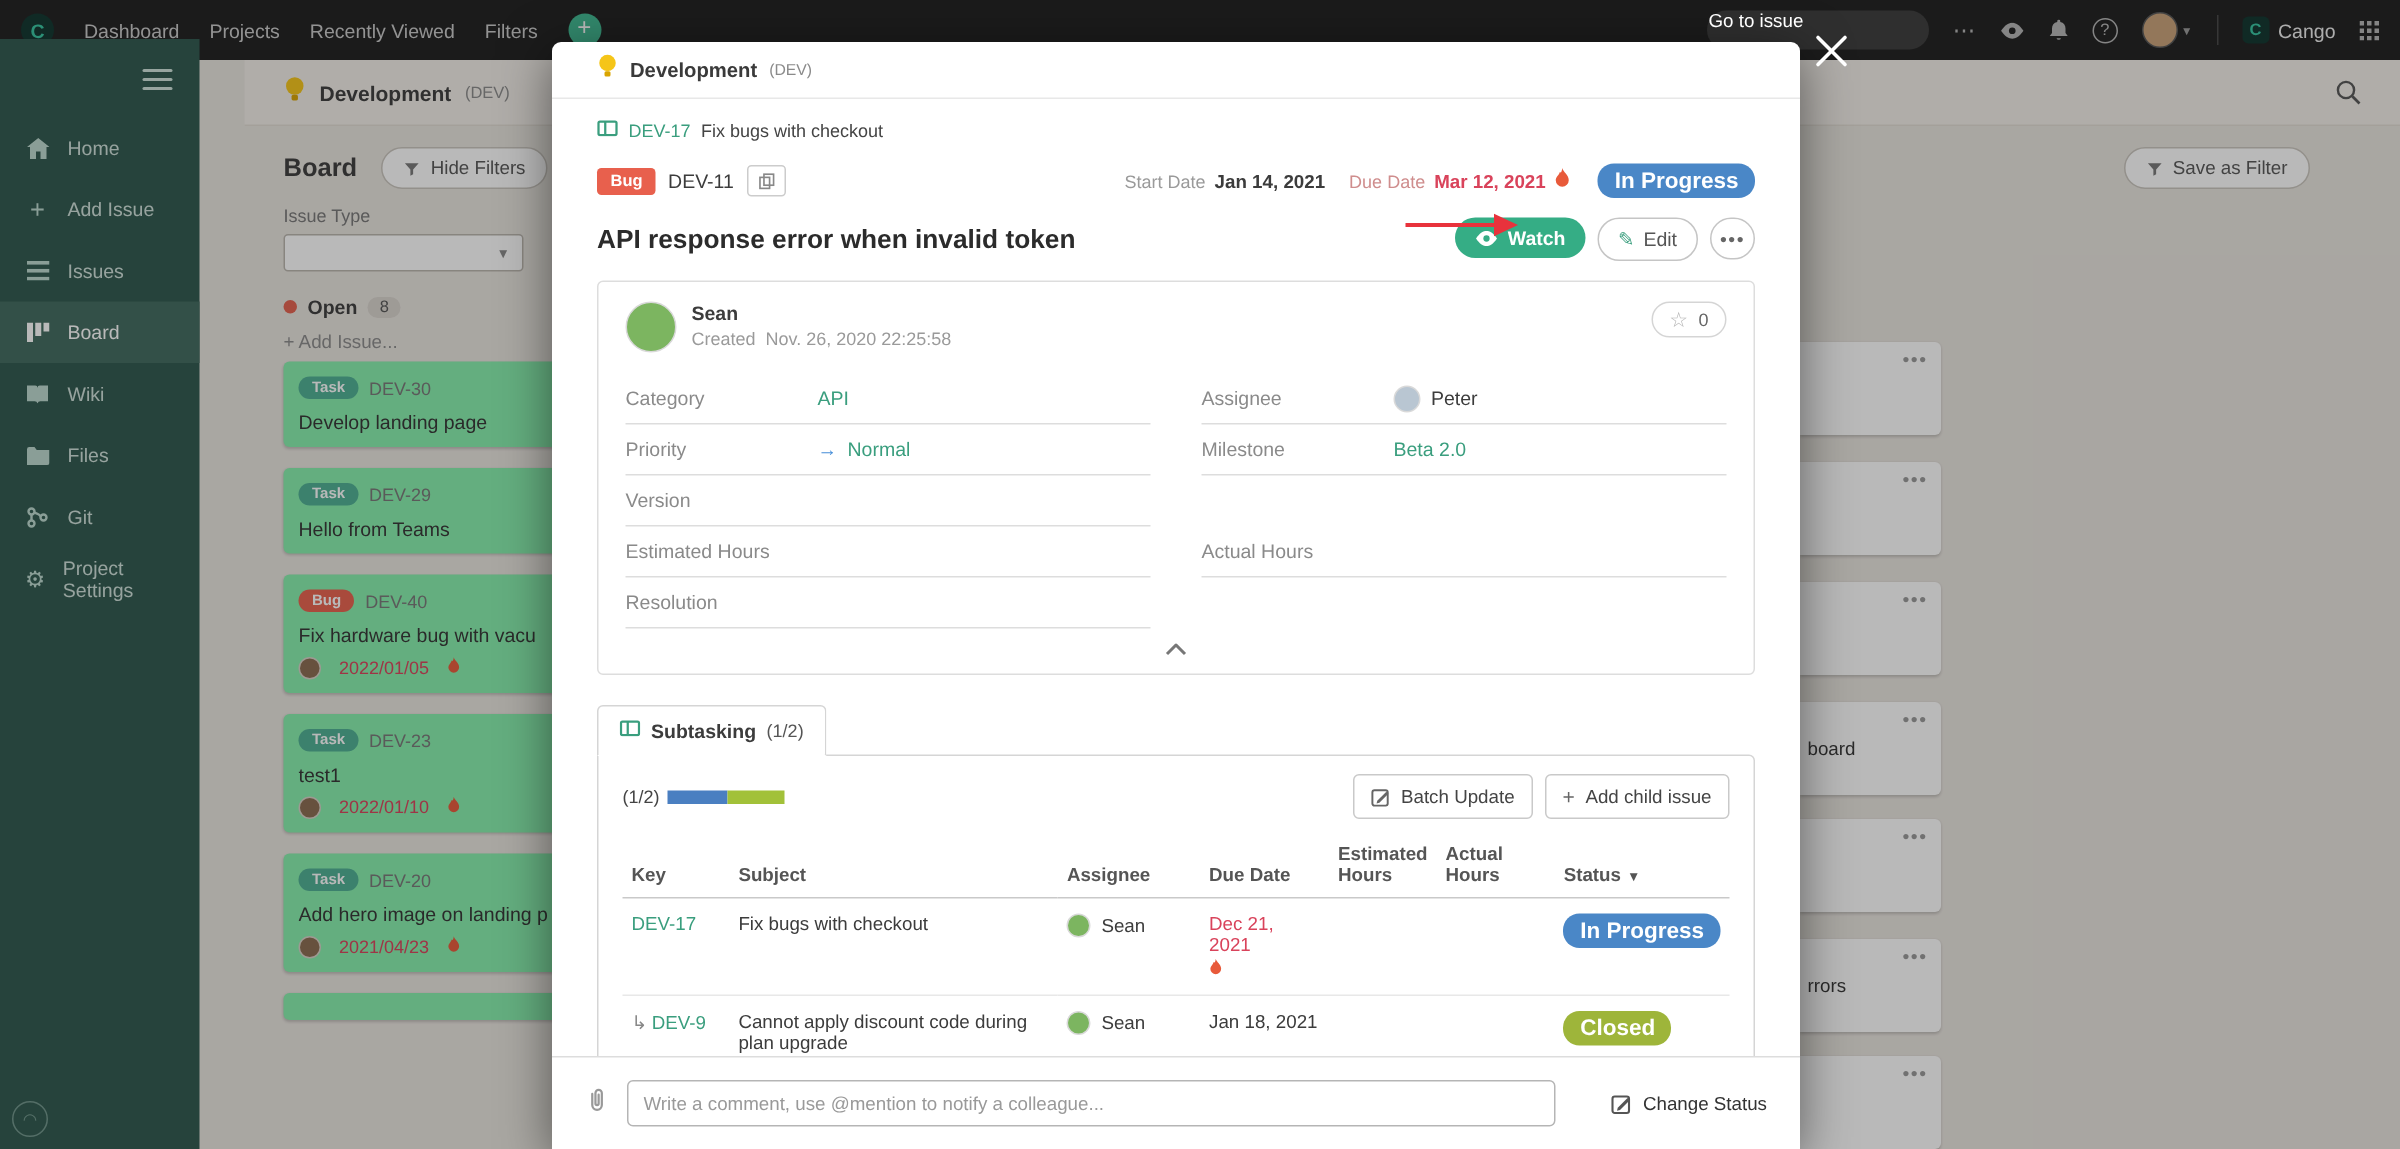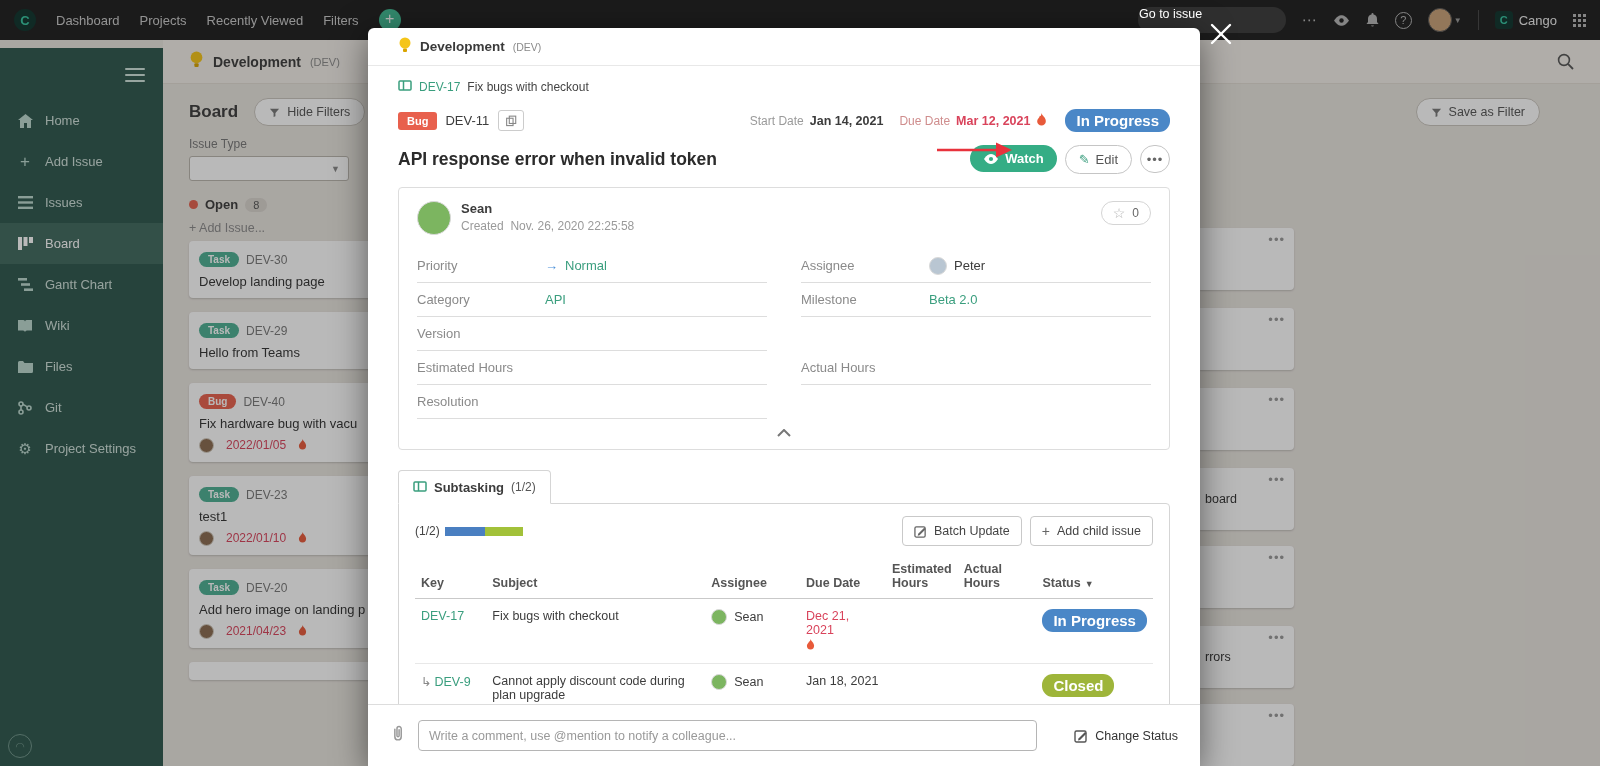--- a/index.html
+++ b/index.html
@@ -17,21 +17,21 @@
   .tb-ico{color:#b5b5b5;font-size:15px;cursor:pointer;display:flex;align-items:center}
   .tb-help{width:17px;height:17px;border:1.4px solid #b5b5b5;border-radius:50%;color:#b5b5b5;font-size:11px;display:flex;align-items:center;justify-content:center;cursor:pointer}
   .tb-avatar{width:24px;height:24px;border-radius:50%;background:#c9a178;border:1px solid #555;cursor:pointer}
   .tb-caret{color:#999;font-size:8px;margin-left:-8px;cursor:pointer}
   .tb-divider{width:1px;height:20px;background:#454545}
   .tb-brand{display:flex;align-items:center;gap:6px;cursor:pointer}
   .tb-brand-ico{width:18px;height:18px;border-radius:4px;background:#0d332c;color:#35c4a0;font-size:11px;font-weight:bold;display:flex;align-items:center;justify-content:center}
   .tb-brand-name{color:#eee;font-size:13px}
 
   
-  .sidebar{position:absolute;top:48px;left:0;bottom:0;width:163px;background:#2d574c;z-index:1}
+  .sidebar{position:absolute;top:26px;left:0;bottom:0;width:133px;background:#2d574c;z-index:1}
   .sb-burger{display:flex;justify-content:flex-end;padding:16px 18px 14px;cursor:pointer}
   .sb-burger span{display:block}
   .burger{width:20px}
   .burger i{display:block;height:2px;background:#cfe3dc;margin:4px 0;border-radius:1px}
   .sb-item{display:flex;align-items:center;gap:11px;height:41px;padding:0 16px;color:#cfe0da;font-size:13px;cursor:pointer}
   .sb-item .sb-ico{width:18px;display:flex;justify-content:center;font-style:normal;font-size:15px;color:#bcd8cf}
   .sb-item.active{background:#40695d;color:#fff}
   .sb-footer{position:absolute;left:8px;bottom:8px;width:24px;height:24px;border:1.5px solid #6f948a;border-radius:50%;display:flex;align-items:center;justify-content:center;color:#6f948a;font-size:11px;cursor:pointer}
 
   
@@ -45,21 +45,21 @@
   .btn-light{display:inline-flex;align-items:center;gap:7px;background:#fff;border:1px solid #c9c5bd;border-radius:15px;padding:6px 14px;font-size:12.5px;color:#555;cursor:pointer;white-space:nowrap}
   .btn-save-filter{margin-left:auto}
   .filter-label{margin-top:11px;font-size:12px;color:#777}
   .issue-type-select{margin-top:5px;width:160px;height:25px;background:#fff;border:1px solid #b9b5ad;border-radius:3px;display:flex;align-items:center;justify-content:flex-end;padding:0 8px;color:#888;font-size:9px;cursor:pointer}
   .col-head{margin-top:16px;display:flex;align-items:center;gap:7px}
   .col-dot{width:9px;height:9px;border-radius:50%;background:#e4604e}
   .col-name{font-size:13px;font-weight:bold;color:#3c3c3c}
   .col-count{background:#d8d4cd;color:#555;font-size:11px;border-radius:9px;padding:1px 8px}
   .add-issue{margin:9px 0 6px;font-size:12.5px;color:#8a8a8a;cursor:pointer}
   .cards{width:205px}
-  .card{background:#ffffff;border-radius:4px;box-shadow:0 1px 2px rgba(0,0,0,.18);padding:9px 10px;margin-bottom:14px;cursor:pointer}
+  .card{background:#86efac;border-radius:4px;box-shadow:0 1px 2px rgba(0,0,0,.18);padding:9px 10px;margin-bottom:14px;cursor:pointer}
   .type-badge{display:inline-block;font-size:10px;font-weight:bold;color:#fff;border-radius:9px;padding:2px 9px;vertical-align:middle}
   .t-task{background:#4caf93}
   .t-bug{background:#e8604d}
   .card-key{font-size:12px;color:#777;margin-left:7px}
   .card-title{font-size:13px;color:#333;margin-top:6px;white-space:nowrap;overflow:hidden}
   .card-meta{display:flex;align-items:center;gap:12px;margin-top:6px;height:16px}
   .card-meta:empty{display:none}
   .mini-av{width:15px;height:15px;border-radius:50%;background:#8a6b4f;border:1px solid #d8d2c8;flex:none}
   .card-date{font-size:12px;color:#d9435b}
 
@@ -254,32 +254,20 @@
               <rect x="0" width="4" height="13"></rect>
               <rect x="5.5" width="4" height="9"></rect>
               <rect x="11" width="4" height="6"></rect>
             </g>
           </svg>
         </i>
       <span>Board</span>
     </div>
     <div class="sb-item">
       <i class="sb-ico">
-          <svg width="15" height="13" viewBox="0 0 15 13">
-            <g fill="#bcd8cf">
-              <rect x="0" y="0" width="9" height="2.6"></rect>
-              <rect x="3" y="5.2" width="9" height="2.6"></rect>
-              <rect x="6" y="10.4" width="9" height="2.6"></rect>
-            </g>
-          </svg>
-        </i>
-      <span>Gantt Chart</span>
-    </div>
-    <div class="sb-item">
-      <i class="sb-ico">
           <svg width="14" height="13" viewBox="0 0 14 13">
             <path d="M0 1h5.5A1.5 1.5 0 0 1 7 2.5V13a2 2 0 0 0-2-1.5H0zM14 1H8.5A1.5 1.5 0 0 0 7 2.5V13a2 2 0 0 1 2-1.5h5z" fill="#bcd8cf"></path>
           </svg>
         </i>
       <span>Wiki</span>
     </div>
     <div class="sb-item">
       <i class="sb-ico">
           <svg width="15" height="12" viewBox="0 0 15 12">
             <path d="M0 1.5A1.5 1.5 0 0 1 1.5 0H5l1.5 2H15v8.5A1.5 1.5 0 0 1 13.5 12H0z" fill="#bcd8cf"></path>
@@ -502,30 +490,30 @@
           </span>
           <span class="star-pill">
             <span class="star-glyph">☆</span>
             <span class="star-count">0</span>
           </span>
         </div>
 
         <div class="field-grid">
           <div class="field-col">
             <div class="field-row">
+                <span class="f-label">Category</span>
+              <span class="f-val">
+                  <span class="link-green">API</span>
+                </span>
+              </div>
+            <div class="field-row">
                 <span class="f-label">Priority</span>
               <span class="f-val">
                   <span class="pri-arrow">→</span>
                   <span class="link-green">Normal</span>
-                </span>
-              </div>
-            <div class="field-row">
-                <span class="f-label">Category</span>
-              <span class="f-val">
-                  <span class="link-green">API</span>
                 </span>
               </div>
             <div class="field-row">
                 <span class="f-label">Version</span>
                 <span class="f-val"></span>
               </div>
             <div class="field-row">
                 <span class="f-label">Estimated Hours</span>
                 <span class="f-val"></span>
               </div>

